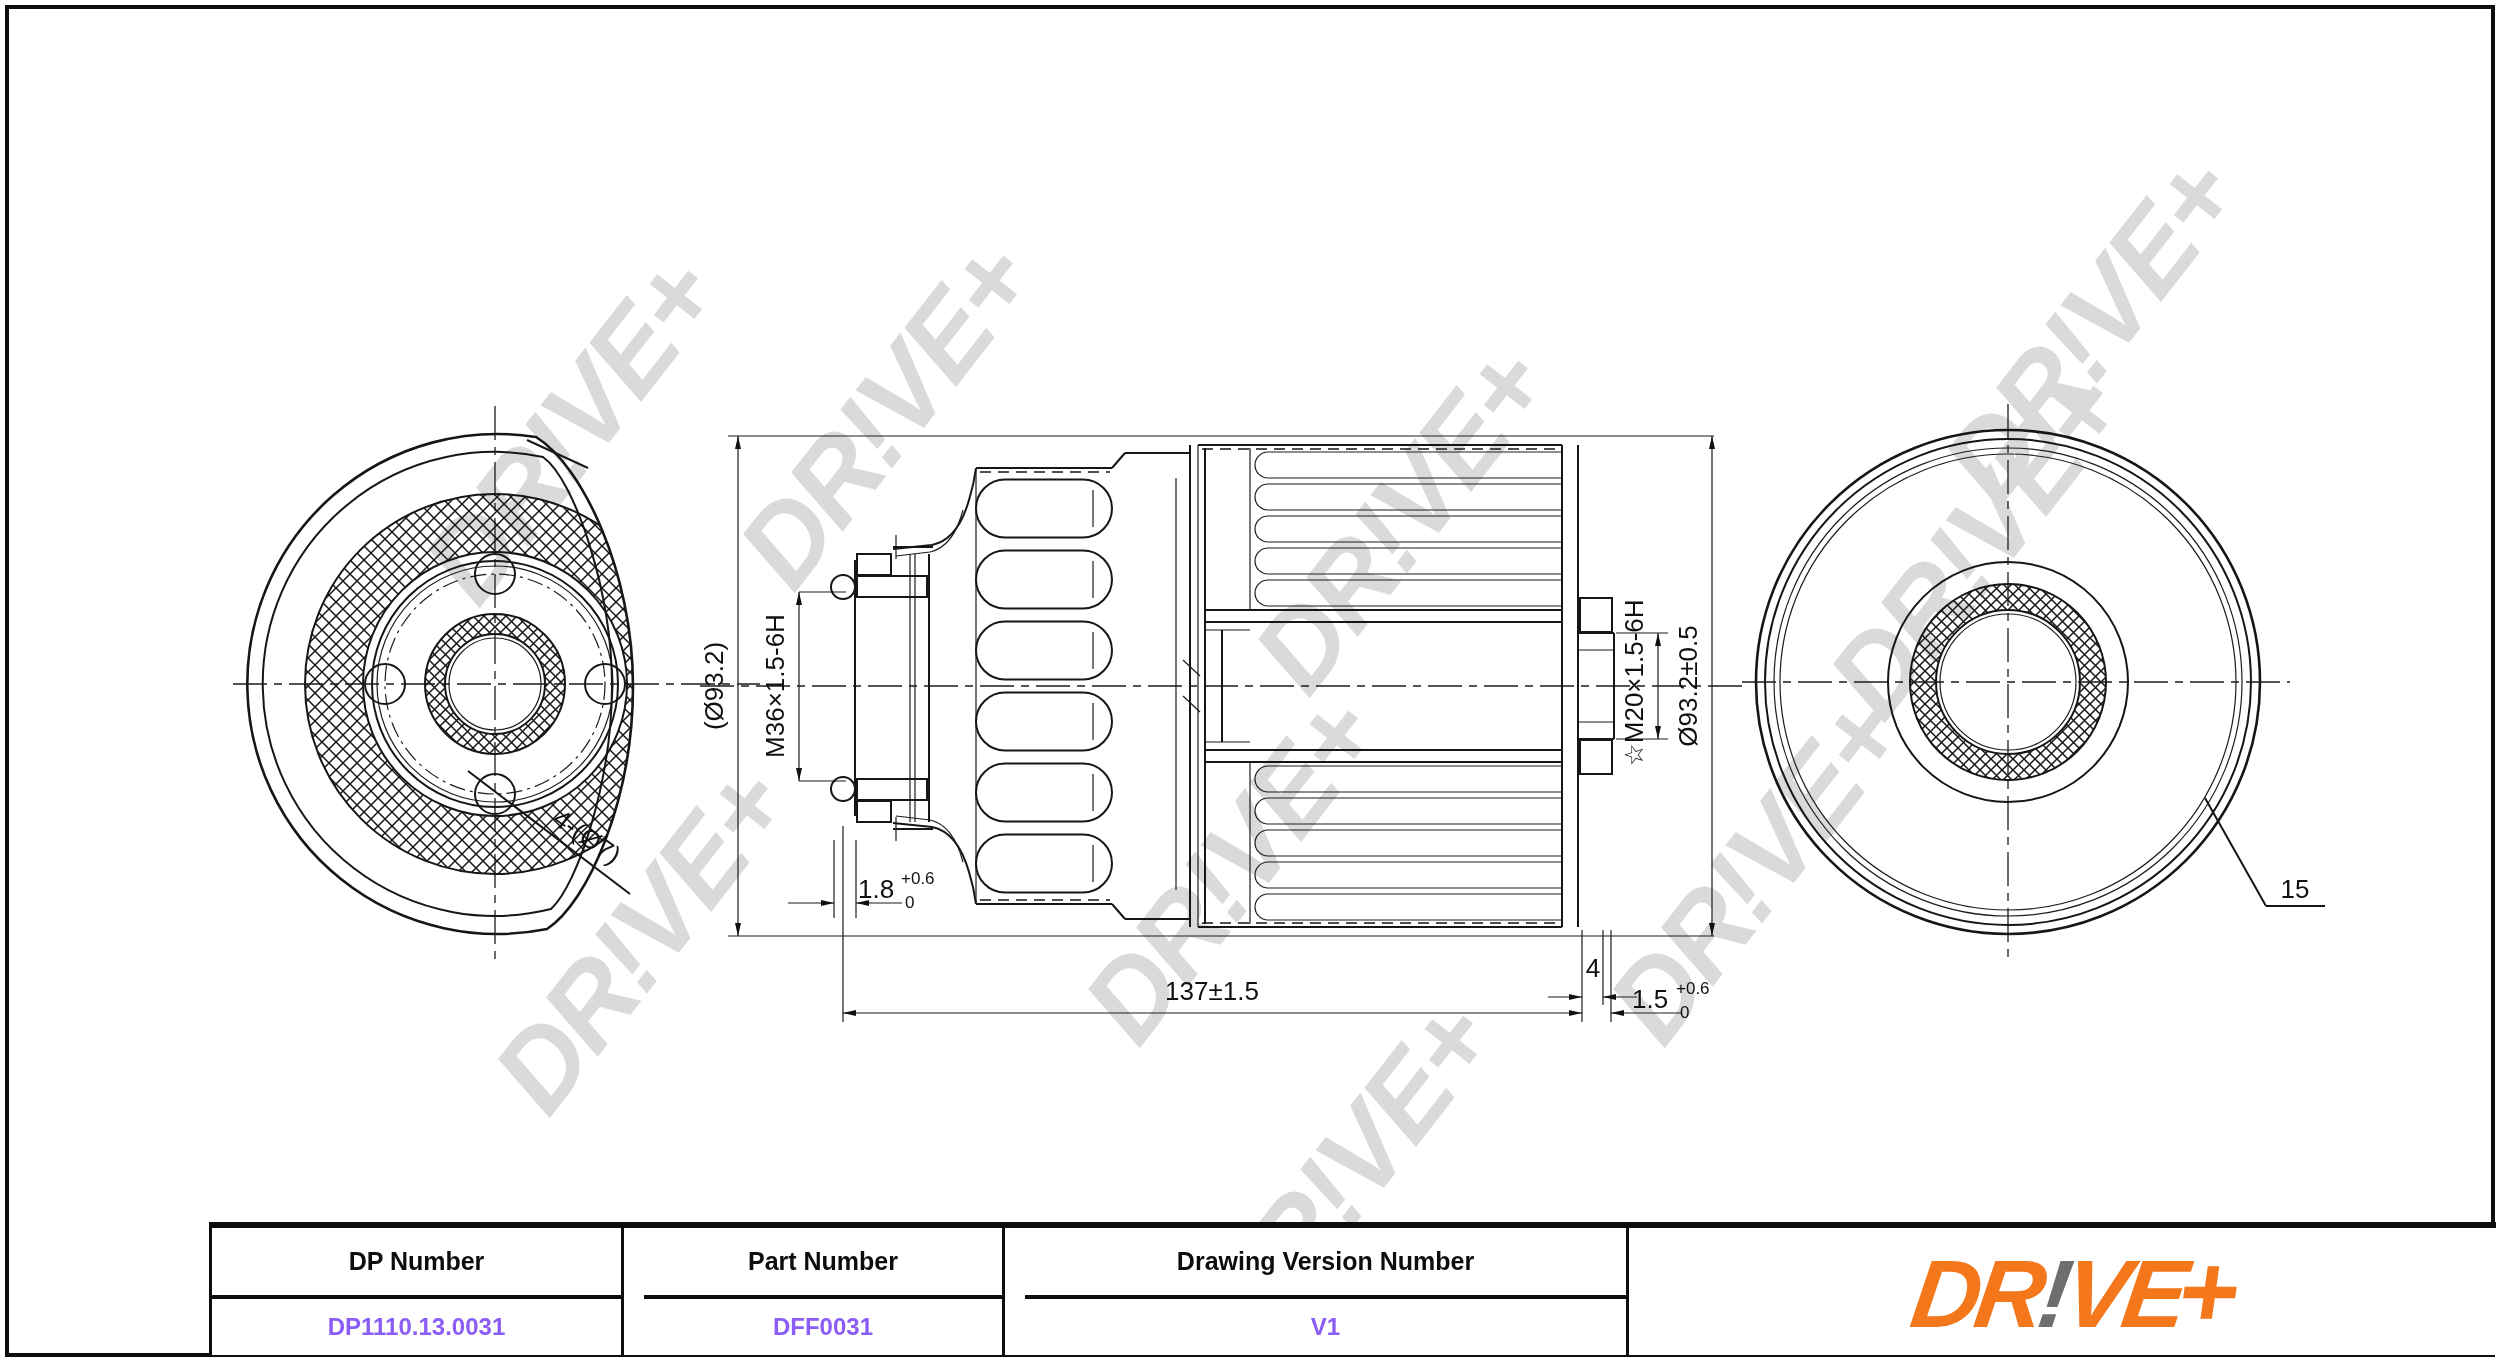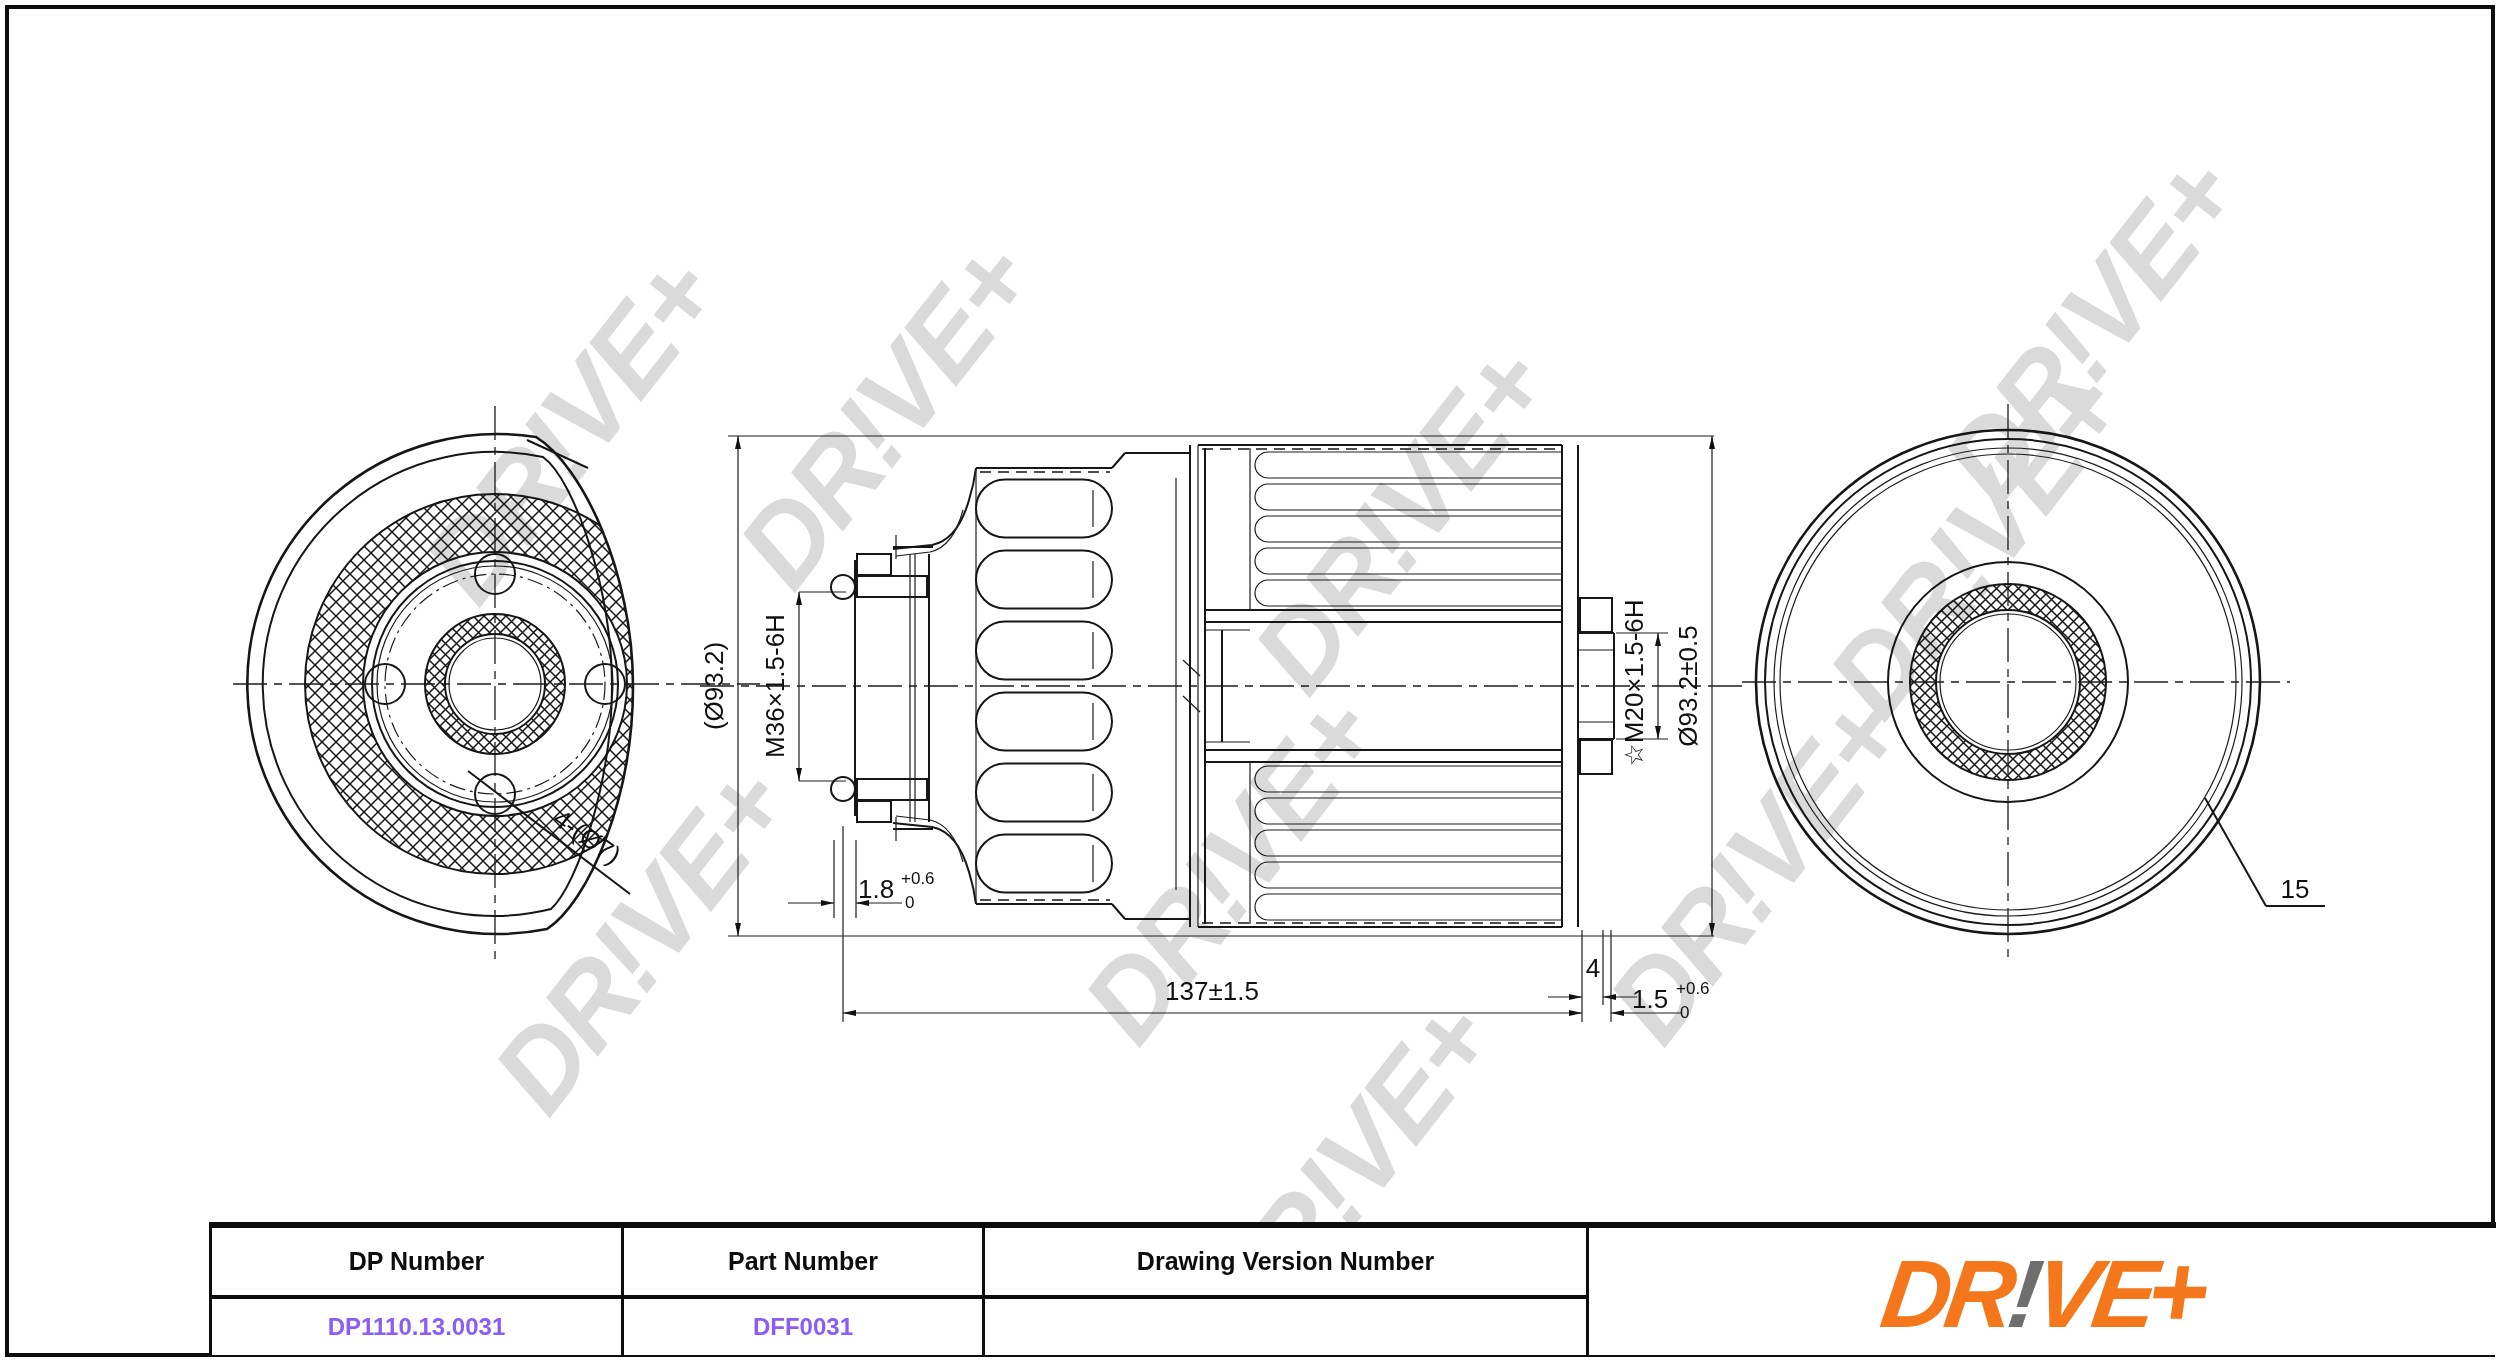--- a/index.html
+++ b/index.html
@@ -14,21 +14,21 @@
   .ln{stroke:#161616;fill:none;stroke-width:2;}
   .thick{stroke-width:2.6;}
   .thin{stroke:#1c1c1c;fill:none;stroke-width:1.2;}
   .cl{stroke:#1c1c1c;fill:none;stroke-width:1.3;stroke-dasharray:34 7 8 7;}
   .dash{stroke:#161616;fill:none;stroke-width:1.4;stroke-dasharray:11 7;}
   .dim{font-family:"Liberation Sans",sans-serif;font-size:26px;fill:#101010;}
   .dimsm{font-family:"Liberation Sans",sans-serif;font-size:17px;fill:#101010;}
   .hatchfill{stroke:#161616;stroke-width:1.5;}
   
   .titleblock{position:absolute;left:209px;top:1222px;width:2287px;height:133px;background:#fff;
-              border-top:6px solid #0d0d0d;border-left:3px solid #0d0d0d;display:flex;box-sizing:border-box;}
+              border-top:6px solid #0d0d0d;border-left:3px solid #0d0d0d;display:flex;box-sizing:border-box;gap:20px;}
   .tb-col{display:flex;flex-direction:column;border-right:3px solid #0d0d0d;box-sizing:border-box;}
   .tb-c1{width:412px;}.tb-c2{width:361px;text-align:center;}.tb-c3{width:604px;}.tb-c4{width:410px;}
   .tb-h{height:67px;border-bottom:4px solid #0d0d0d;display:flex;align-items:center;justify-content:center;
         font-weight:bold;font-size:25px;color:#0d0d0d;}
   .tb-v{flex:1;display:flex;align-items:center;justify-content:center;font-weight:bold;font-size:24px;color:#8b5cf6;}
   .tb-logo{flex:1;display:flex;align-items:center;justify-content:center;}
   .logo{font-style:italic;font-weight:bold;font-size:96px;letter-spacing:-6px;
         transform:skewX(-8deg);color:#F4781B;line-height:1;}
   .logo .excl{color:#6e6e6e;}
   .logo .plus{font-size:1.08em;margin-left:-4px;}
@@ -268,19 +268,20 @@
     <div class="tb-col tb-c1">
       <div class="tb-h">DP Number</div>
       <div class="tb-v">DP1110.13.0031</div>
     </div>
     <div class="tb-col tb-c2">
       <div class="tb-h">Part Number</div>
       <div class="tb-v">DFF0031</div>
     </div>
     <div class="tb-col tb-c3">
       <div class="tb-h">Drawing Version Number</div>
+      <div class="tb-v">V1</div>
     </div>
     <div class="tb-logo">
       <div class="logo"><span>DR</span><span class="excl">!</span><span>VE</span><span class="plus">+</span></div>
     </div>
   </div>
 
 </div>
 
 </body></html>

